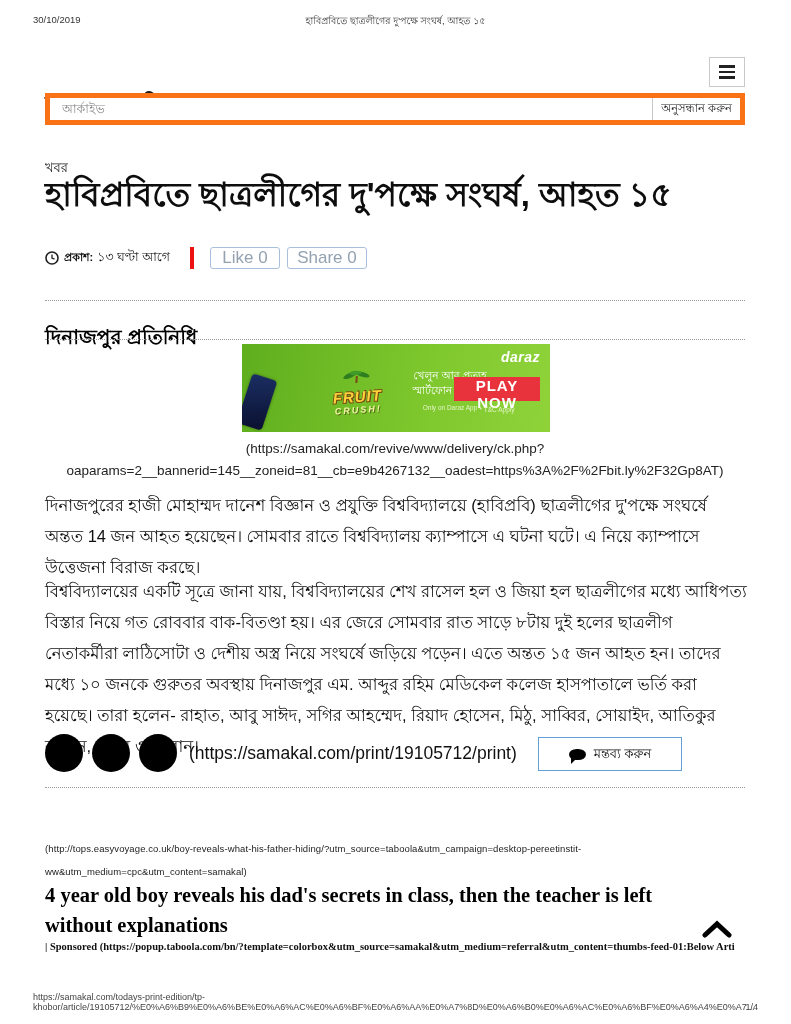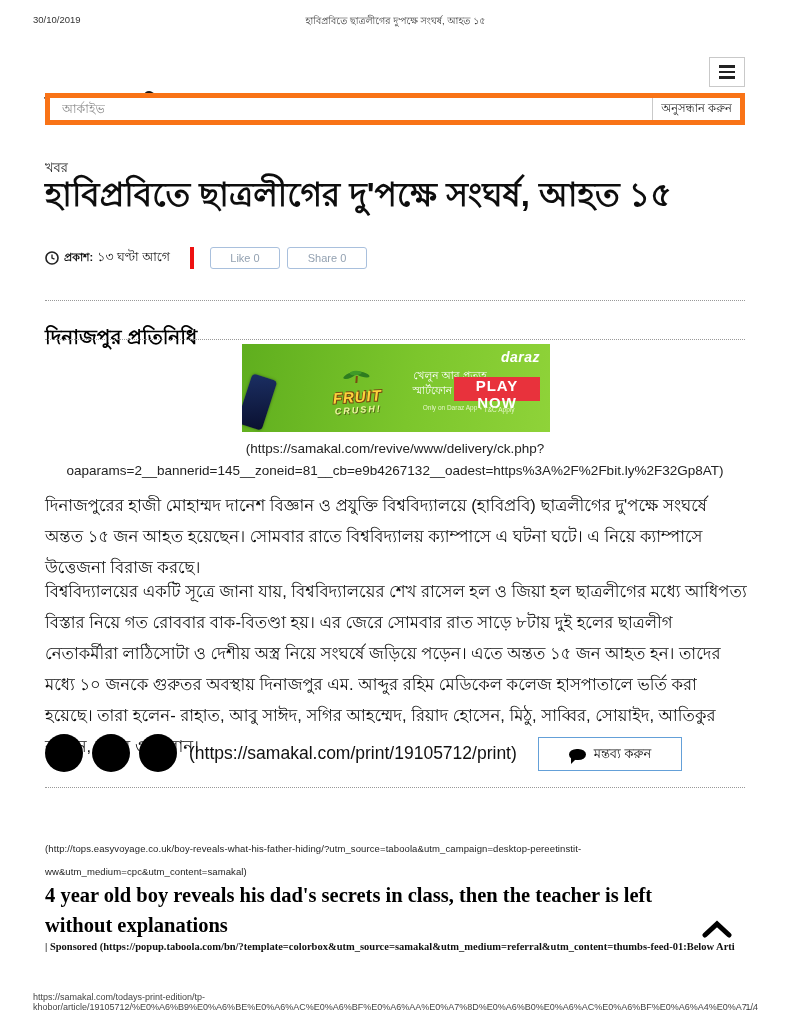--- a/index.html
+++ b/index.html
@@ -32,21 +32,21 @@
 
   
   .section-label { position:absolute; left:45px; top:158px; font-size:13px; color:#222; }
   .headline { position:absolute; left:45px; top:174px; width:710px; font-size:33px; font-weight:700; color:#0d0d0d; line-height:1.25; }
   .meta-row { position:absolute; left:45px; top:246px; height:24px; display:flex; align-items:center; }
   .clock-icon { width:14px; height:14px; margin-right:5px; }
   .pub-label { font-weight:700; font-size:11px; }
   .pub-time { font-size:12.5px; margin-left:4px; }
   .red-bar { width:4px; height:22px; background:#ee1111; margin:0 16px 0 20px; }
   .fb-btn { height:22px; border:1px solid #a9c0dd; border-radius:3px; background:#fff; color:#93a1b1;
-            font-size:11px; display:flex; align-items:center; justify-content:center; margin-right:7px; cursor:pointer;
+            font-size:17px; display:flex; align-items:center; justify-content:center; margin-right:7px; cursor:pointer;
             font-family:"Liberation Sans","DejaVu Sans",sans-serif; }
   .like-btn { width:70px; } .share-btn { width:80px; }
 
   .dotted { position:absolute; left:45px; width:700px; border-top:1px dotted #999; }
   .div1 { top:300px; } .div2 { top:339px; } .div3 { top:787px; }
   .byline { position:absolute; left:45px; top:322px; font-size:20px; font-weight:700; color:#000000; }
 
   
   .ad { position:absolute; left:242px; top:344px; width:308px; height:88px; background:linear-gradient(100deg,#5fae1e,#7cc62c 55%,#8fd339); overflow:hidden; }
   .daraz-logo { position:absolute; right:10px; top:5px; color:#fff; font-size:14px; font-weight:700; font-style:italic; letter-spacing:.5px; }
@@ -149,21 +149,21 @@
       <div>খেলুন আর প্রত্যহ</div>
       <div>স্মার্টফোন জিতুন !</div>
     </div>
     <div class="ad-subtext">Only on Daraz App</div>
     <button class="ad-cta">PLAY NOW</button>
     <div class="ad-terms">* T&amp;C Apply</div>
   </div>
   <div class="ad-link ad-link1">(https://samakal.com/revive/www/delivery/ck.php?</div>
   <div class="ad-link ad-link2">oaparams=2__bannerid=145__zoneid=81__cb=e9b4267132__oadest=https%3A%2F%2Fbit.ly%2F32Gp8AT)</div>
 
-  <p class="para para1">দিনাজপুরের হাজী মোহাম্মদ দানেশ বিজ্ঞান ও প্রযুক্তি বিশ্ববিদ্যালয়ে (হাবিপ্রবি) ছাত্রলীগের দু'পক্ষে সংঘর্ষে অন্তত ১৫ জন আহত হয়েছেন। সোমবার রাতে বিশ্ববিদ্যালয় ক্যাম্পাসে এ ঘটনা ঘটে। এ নিয়ে ক্যাম্পাসে উত্তেজনা বিরাজ করছে।</p>
+  <p class="para para1">দিনাজপুরের হাজী মোহাম্মদ দানেশ বিজ্ঞান ও প্রযুক্তি বিশ্ববিদ্যালয়ে (হাবিপ্রবি) ছাত্রলীগের দু'পক্ষে সংঘর্ষে অন্তত 14 জন আহত হয়েছেন। সোমবার রাতে বিশ্ববিদ্যালয় ক্যাম্পাসে এ ঘটনা ঘটে। এ নিয়ে ক্যাম্পাসে উত্তেজনা বিরাজ করছে।</p>
   <p class="para para2">বিশ্ববিদ্যালয়ের একটি সূত্রে জানা যায়, বিশ্ববিদ্যালয়ের শেখ রাসেল হল ও জিয়া হল ছাত্রলীগের মধ্যে আধিপত্য বিস্তার নিয়ে গত রোববার বাক-বিতণ্ডা হয়। এর জেরে সোমবার রাত সাড়ে ৮টায় দুই হলের ছাত্রলীগ নেতাকর্মীরা লাঠিসোটা ও দেশীয় অস্ত্র নিয়ে সংঘর্ষে জড়িয়ে পড়েন। এতে অন্তত ১৫ জন আহত হন। তাদের মধ্যে ১০ জনকে গুরুতর অবস্থায় দিনাজপুর এম. আব্দুর রহিম মেডিকেল কলেজ হাসপাতালে ভর্তি করা হয়েছে। তারা হলেন- রাহাত, আবু সাঈদ, সগির আহম্মেদ, রিয়াদ হোসেন, মিঠু, সাব্বির, সোয়াইদ, আতিকুর রহমান, তন্ময় ও ইমরান।</p>
 
   <div class="social-row">
     <span class="social-circle"></span>
     <span class="social-circle"></span>
     <span class="social-circle"></span>
     <span class="print-link">(https://samakal.com/print/19105712/print)</span>
   </div>
   <div class="comment-btn">
     <span class="bubble-icon"></span>

